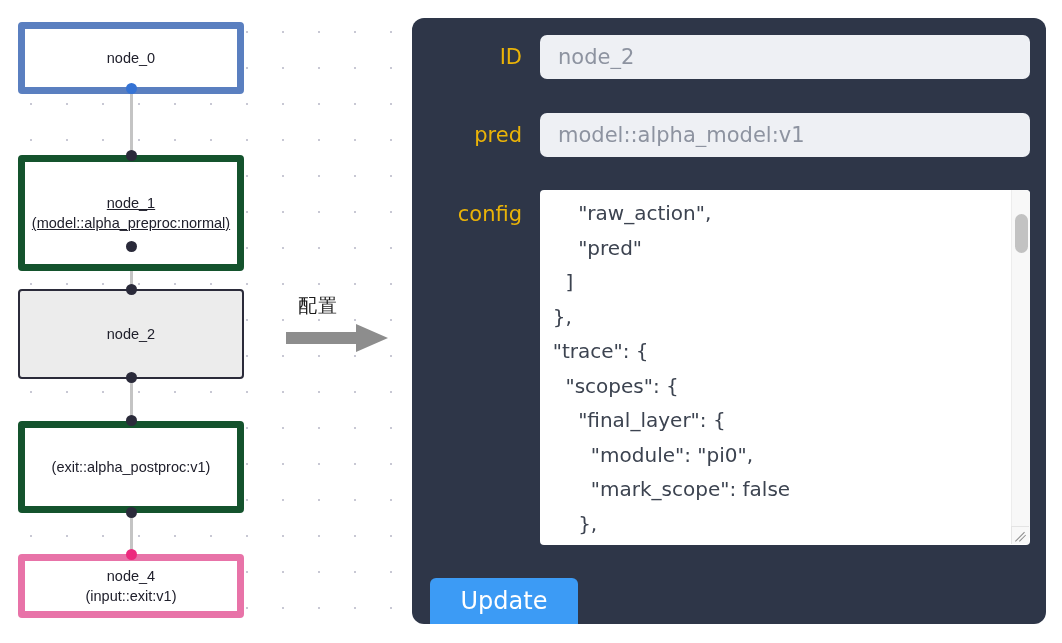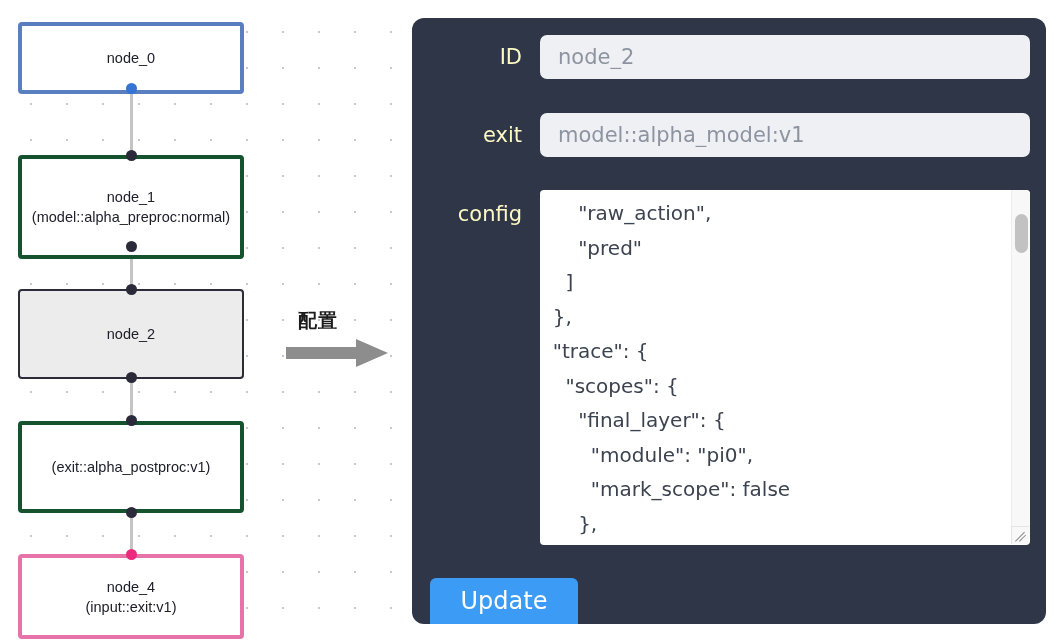--- a/index.html
+++ b/index.html
@@ -34,21 +34,21 @@
     width: 3px;
     background: #c4c4c4;
     left: 130px;
   }
 
   .node {
     position: absolute;
     left: 18px;
     width: 226px;
     box-sizing: border-box;
-    border: 4px solid #14532d;
+    border: 7px solid #14532d;
     border-radius: 4px;
     background: #ffffff;
     color: #20202c;
     font-size: 14.5px;
     line-height: 20px;
     text-align: center;
     display: flex;
     flex-direction: column;
     align-items: center;
     justify-content: center;
@@ -65,21 +65,21 @@
     position: absolute;
     width: 11px; height: 11px;
     border-radius: 50%;
     background: #2a2a3a;
     left: 125.5px;
   }
   .port.port-blue { background: #3573d4; }
   .port.port-pink { background: #ec2a7e; }
 
   
-  .arrow-group { position: absolute; left: 286px; top: 308px; width: 110px; font-weight: bold; }
+  .arrow-group { position: absolute; left: 286px; top: 293px; width: 110px; }
   .arrow-label {
     font-size: 19px;
     color: #1b1b1b;
     letter-spacing: 1px;
     text-align: left;
     padding-left: 12px;
     font-family: "DejaVu Sans", sans-serif;
   }
   .arrow-shape { position: absolute; left: 0; top: 30px; }
 
@@ -102,21 +102,21 @@
     left: 0;
     width: 100%;
     display: flex;
     align-items: center;
   }
   .field-label {
     width: 128px;
     text-align: right;
     padding-right: 18px;
     box-sizing: border-box;
-    color: #fef9c3;
+    color: #eab308;
     font-size: 21px;
     font-family: "DejaVu Sans", sans-serif;
   }
   .field-label.top-align { align-self: flex-start; padding-top: 12px; padding-left: 40px; }
 
   .text-input {
     width: 490px;
     height: 44px;
     box-sizing: border-box;
     background: #eef0f4;
@@ -224,40 +224,40 @@
     <div class="edge" style="top:88px;height:72px;"></div>
     <div class="edge" style="top:243px;height:43px;"></div>
     <div class="edge" style="top:374px;height:46px;"></div>
     <div class="edge" style="top:509px;height:44px;"></div>
 
     <div class="node accent-blue" style="top:22px;height:72px;">
       <span class="nl">node_0</span>
     </div>
     <div class="port port-blue" style="top:83px;"></div>
 
-    <div class="node" style="top:155px;height:104px;">
+    <div class="node" style="top:155px;height:116px;text-decoration:underline;">
       <span class="nl">node_1</span>
       <span class="nl">(model::alpha_preproc:normal)</span>
     </div>
     <div class="port" style="top:150px;"></div>
     <div class="port" style="top:241px;"></div>
 
     <div class="node selected" style="top:289px;height:90px;">
       <span class="nl">node_2</span>
     </div>
     <div class="port" style="top:284px;"></div>
     <div class="port" style="top:372px;"></div>
 
     <div class="node" style="top:421px;height:92px;">
       <span class="nl">(exit::alpha_postproc:v1)</span>
     </div>
     <div class="port" style="top:415px;"></div>
     <div class="port" style="top:507px;"></div>
 
-    <div class="node accent-pink" style="top:554px;height:85px;">
+    <div class="node accent-pink" style="top:554px;height:64px;">
       <span class="nl">node_4</span>
       <span class="nl">(input::exit:v1)</span>
     </div>
     <div class="port port-pink" style="top:549px;"></div>
   </div>
 
   <div class="arrow-group">
     <div class="arrow-label">配置</div>
     <div class="arrow-shape">
       <svg width="104" height="30" viewBox="0 0 104 30">
@@ -267,21 +267,21 @@
   </div>
 
   <div class="panel">
 
     <div class="field-row" style="top:17px;">
       <div class="field-label">ID</div>
       <input class="text-input" type="text" value="node_2" style="">
     </div>
 
     <div class="field-row" style="top:95px;">
-      <div class="field-label">exit</div>
+      <div class="field-label">pred</div>
       <input class="text-input" type="text" value="model::alpha_model:v1" style="">
     </div>
 
     <div class="field-row config-row" style="top:172px;">
       <div class="field-label top-align">config</div>
       <div class="textarea-wrap">
         <pre class="textarea-body">      "raw_action",
       "pred"
     ]
   },

